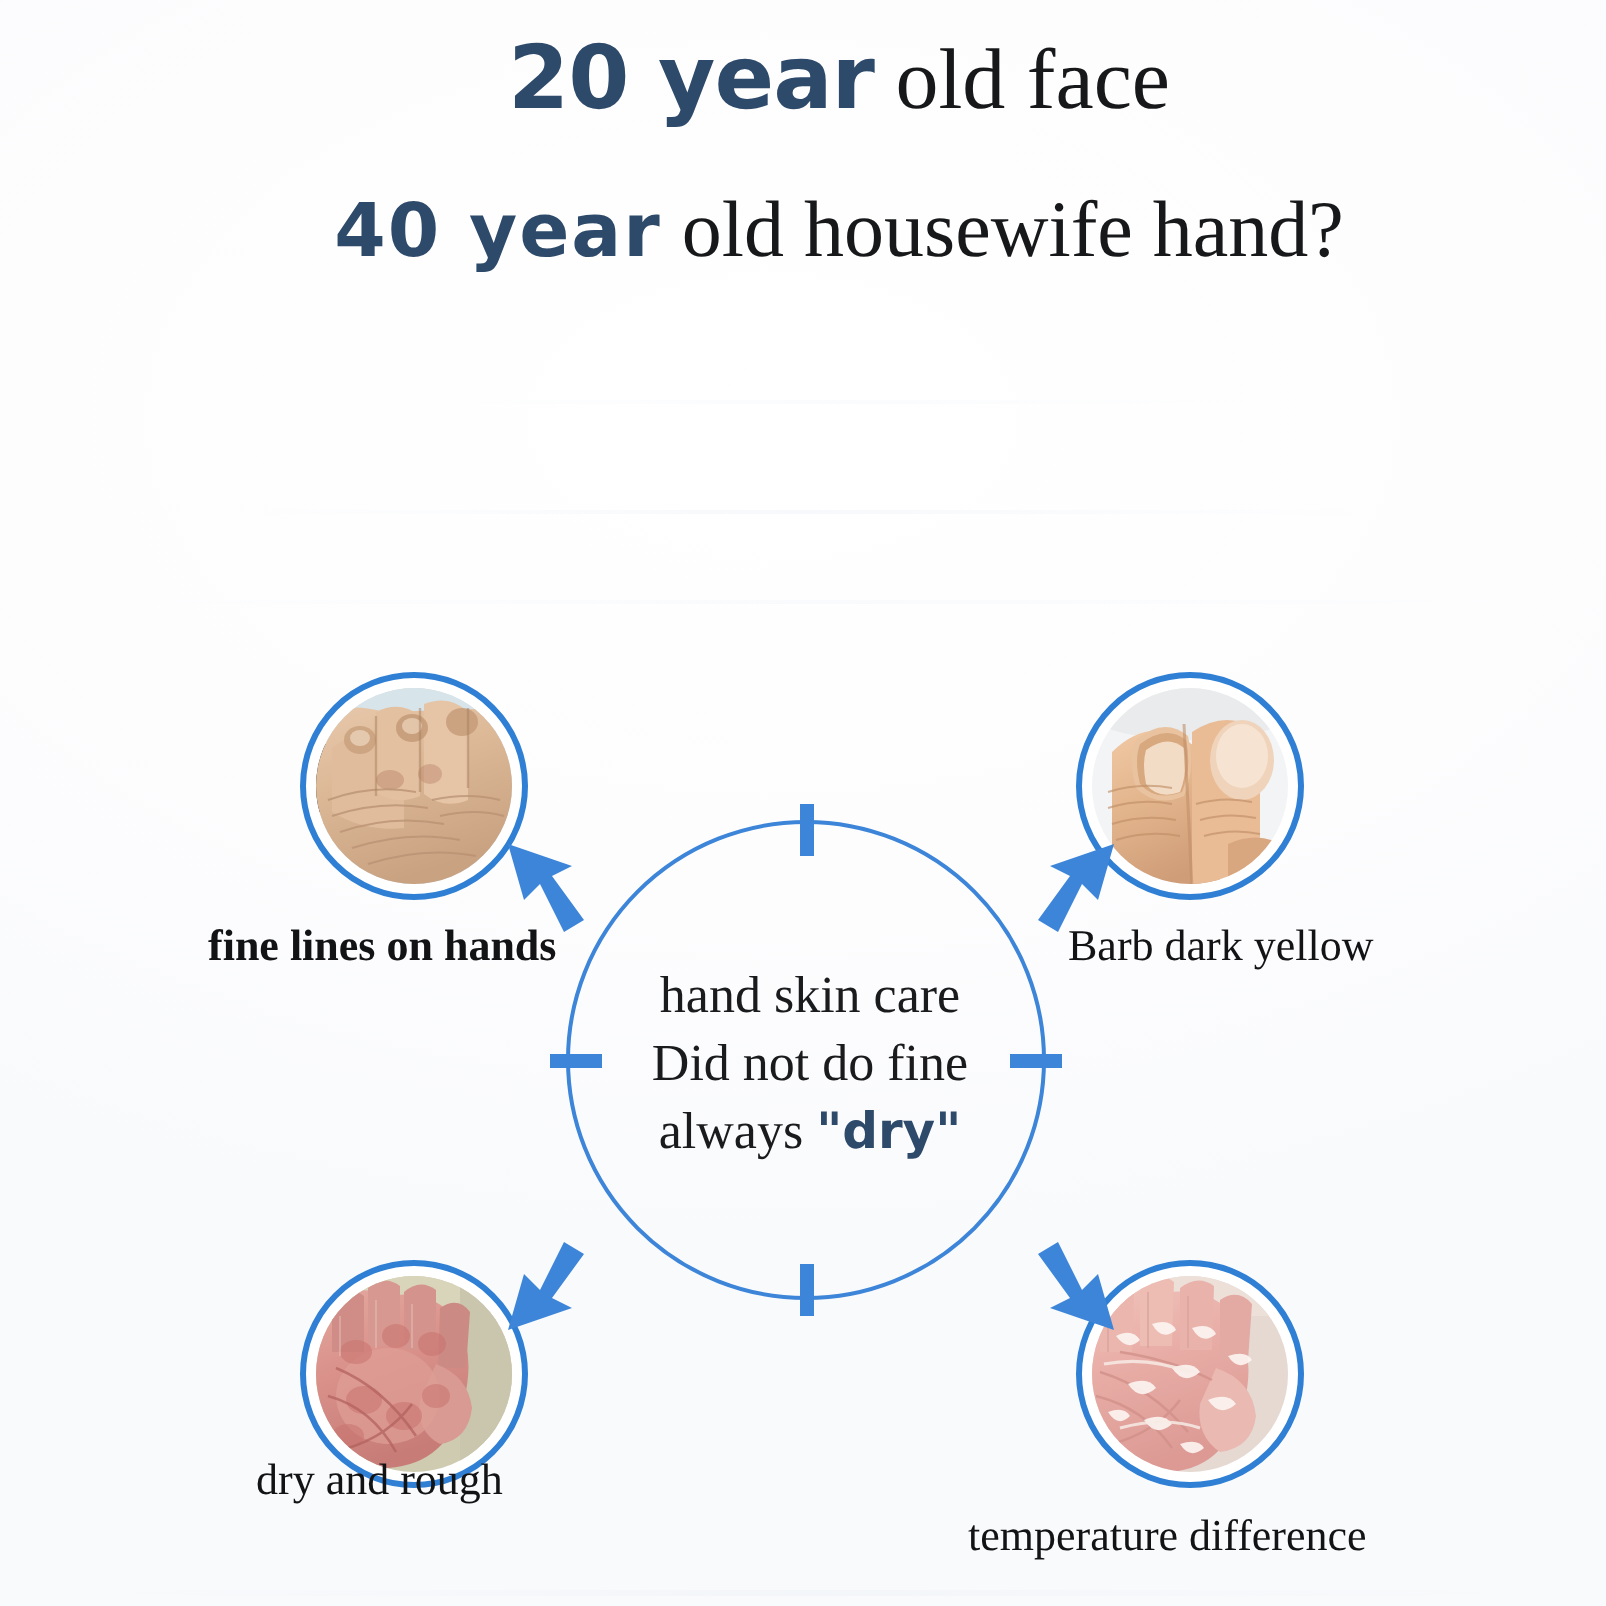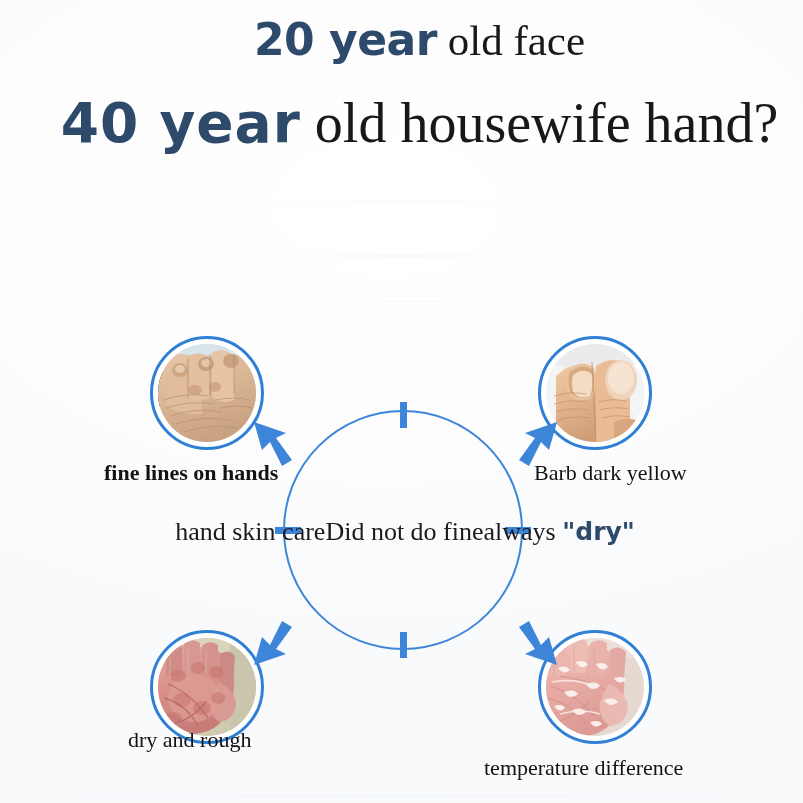--- a/index.html
+++ b/index.html
@@ -47,22 +47,22 @@
     font-weight: bold;
     letter-spacing: -0.5px;
   }
   .hl-black {
     color: #17181a;
     font-family: "Liberation Serif", serif;
     font-weight: normal;
   }
   #line1 .hl-blue { font-size: 44px; }
   #line1 .hl-black { font-size: 43px; }
-  #line2 .hl-blue { font-size: 55px; letter-spacing: 1px; }
-  #line2 .hl-black { font-size: 56px; }
+  #line2 .hl-blue { font-size: 37px; letter-spacing: 1px; }
+  #line2 .hl-black { font-size: 40px; }
 
   
   #hub {
     position: absolute;
     left: 283px;
     top: 410px;
     width: 240px;
     height: 240px;
     border: 2px solid #3d85d8;
     border-radius: 50%;
@@ -76,21 +76,21 @@
   .tick-n { width: 7px; height: 26px; left: 50%; margin-left: -3.5px; top: -10px; }
   .tick-s { width: 7px; height: 26px; left: 50%; margin-left: -3.5px; bottom: -10px; }
   .tick-w { width: 26px; height: 7px; top: 50%; margin-top: -3.5px; left: -10px; }
   .tick-e { width: 26px; height: 7px; top: 50%; margin-top: -3.5px; right: -10px; }
 
   #hub-text {
     position: absolute;
     left: 0; top: 0;
     width: 240px; height: 240px;
     display: flex;
-    flex-direction: row;
+    flex-direction: column;
     align-items: center;
     justify-content: center;
     color: #1a1b1d;
     font-family: "Liberation Serif", serif;
     font-size: 26px;
     line-height: 1.32;
     white-space: nowrap;
   }
   #hub-text .row { text-align: center; }
   .dry-word {

